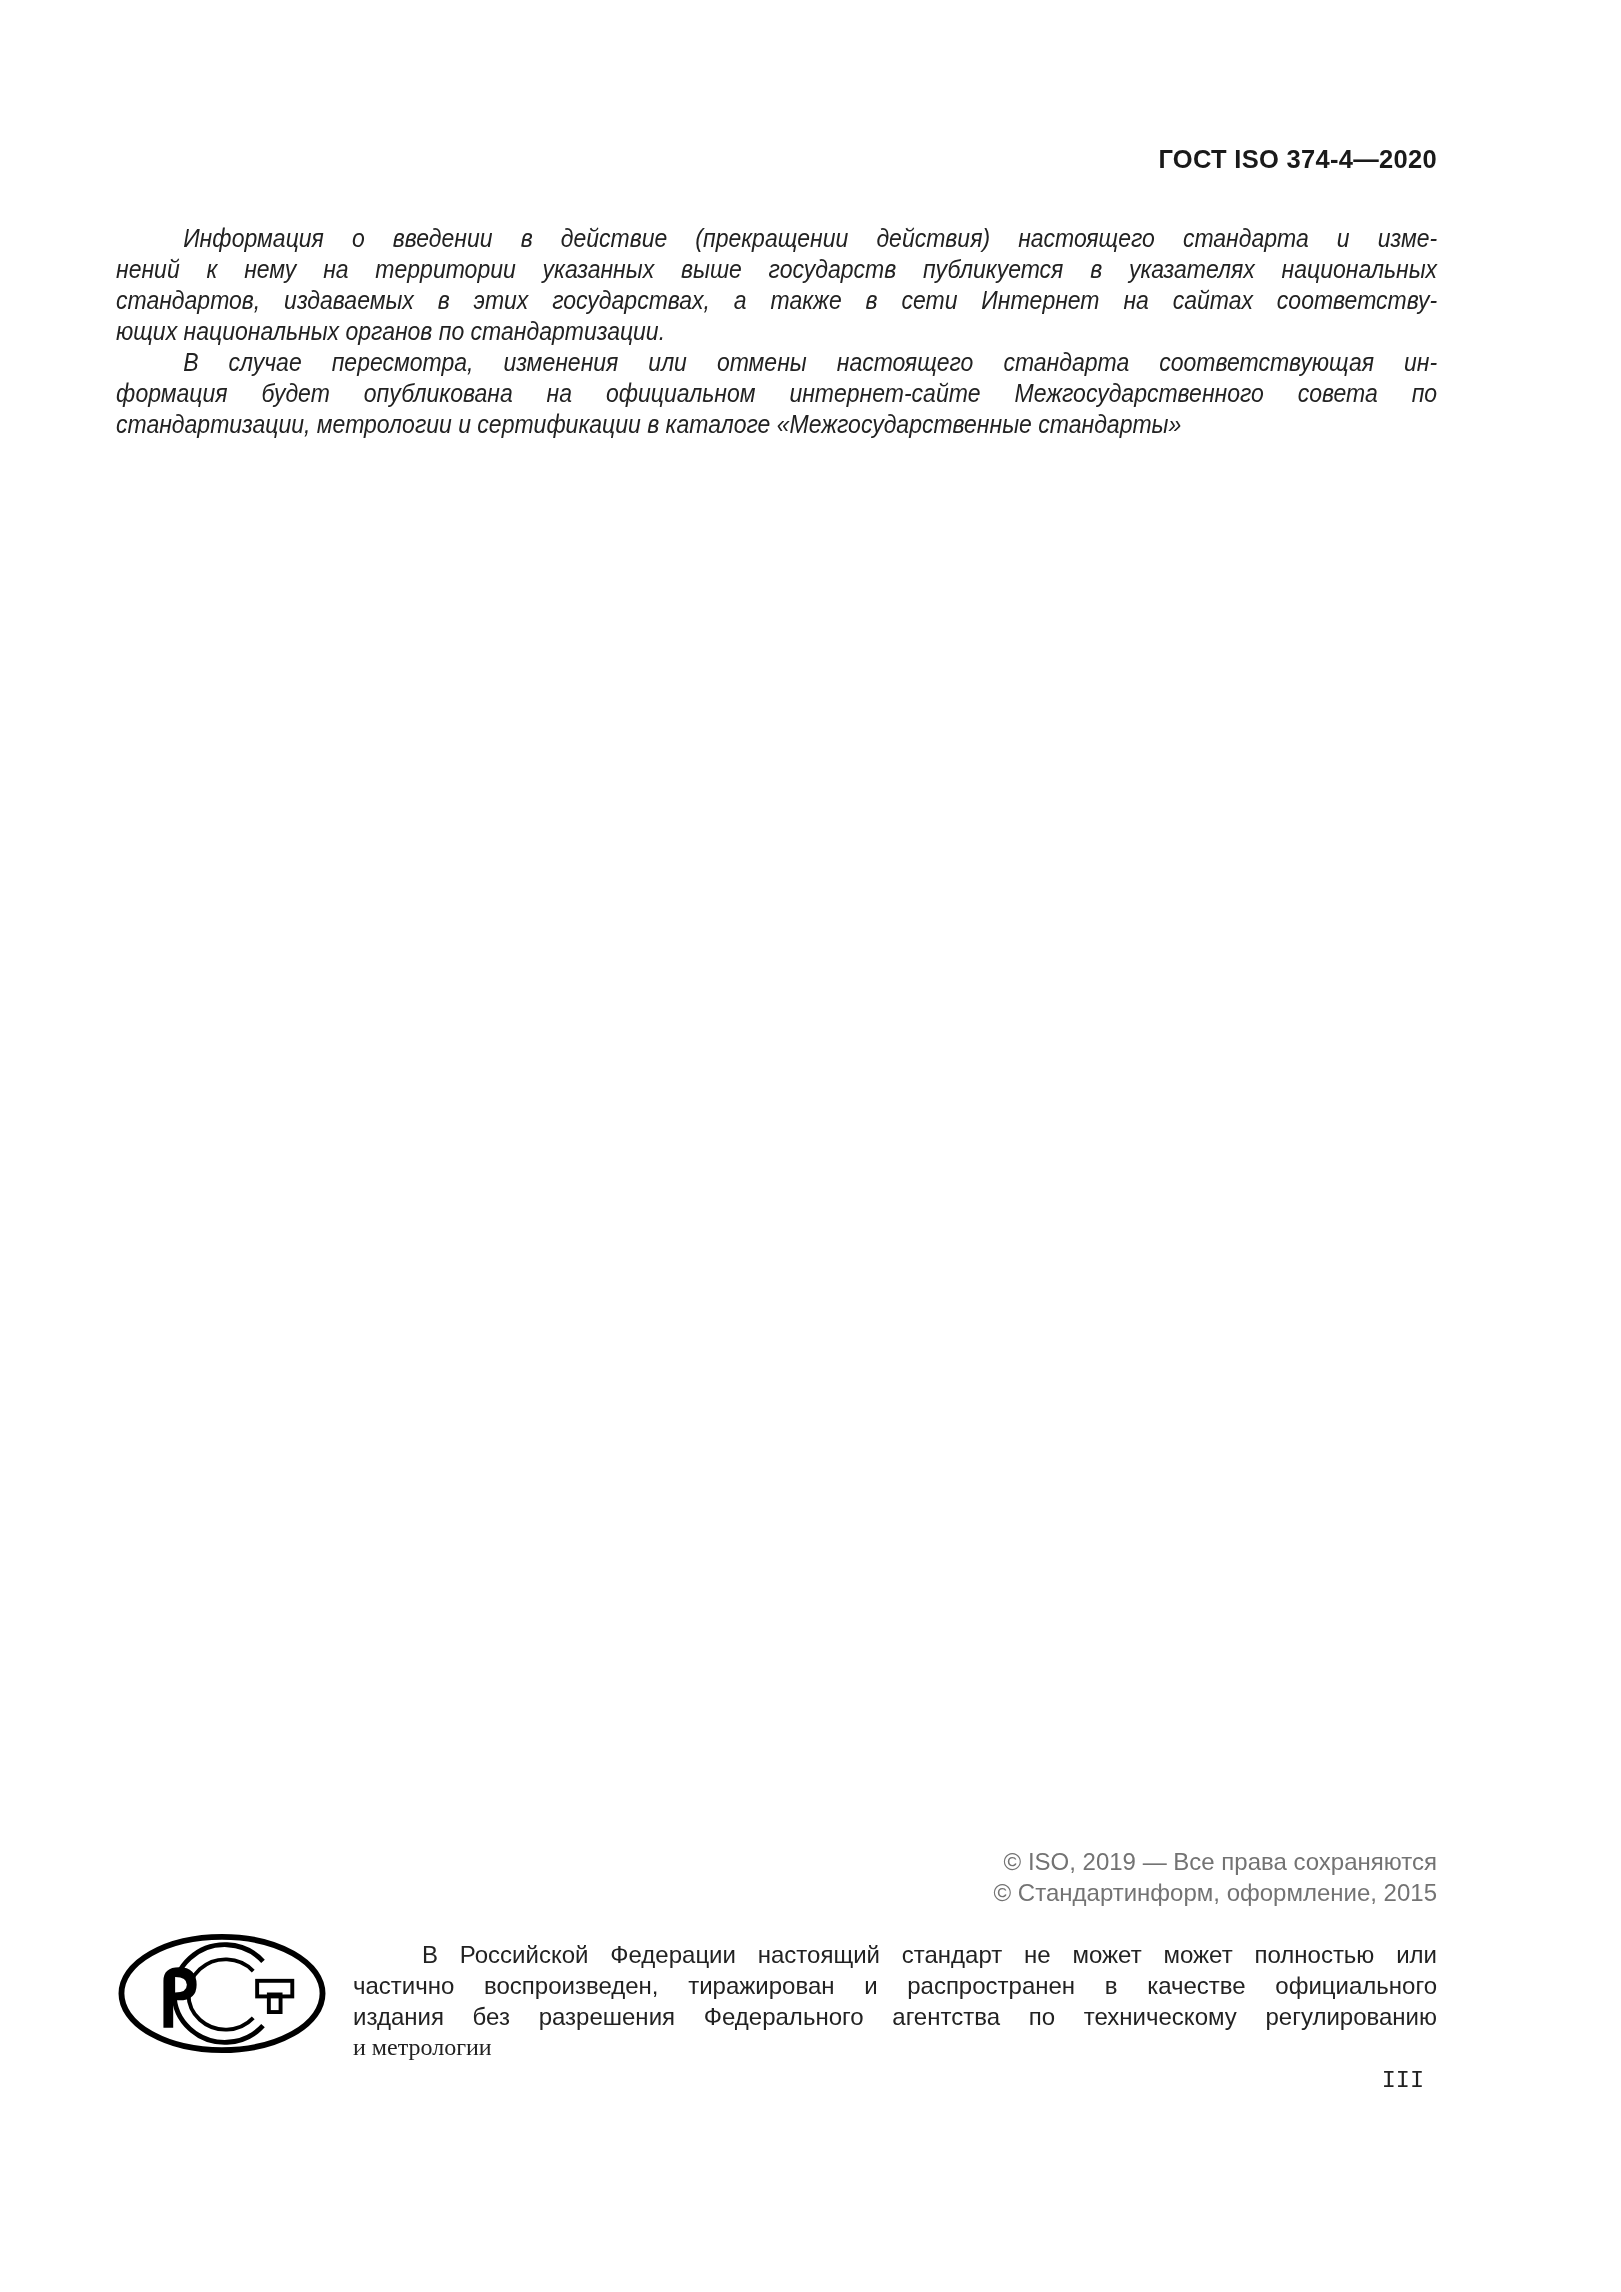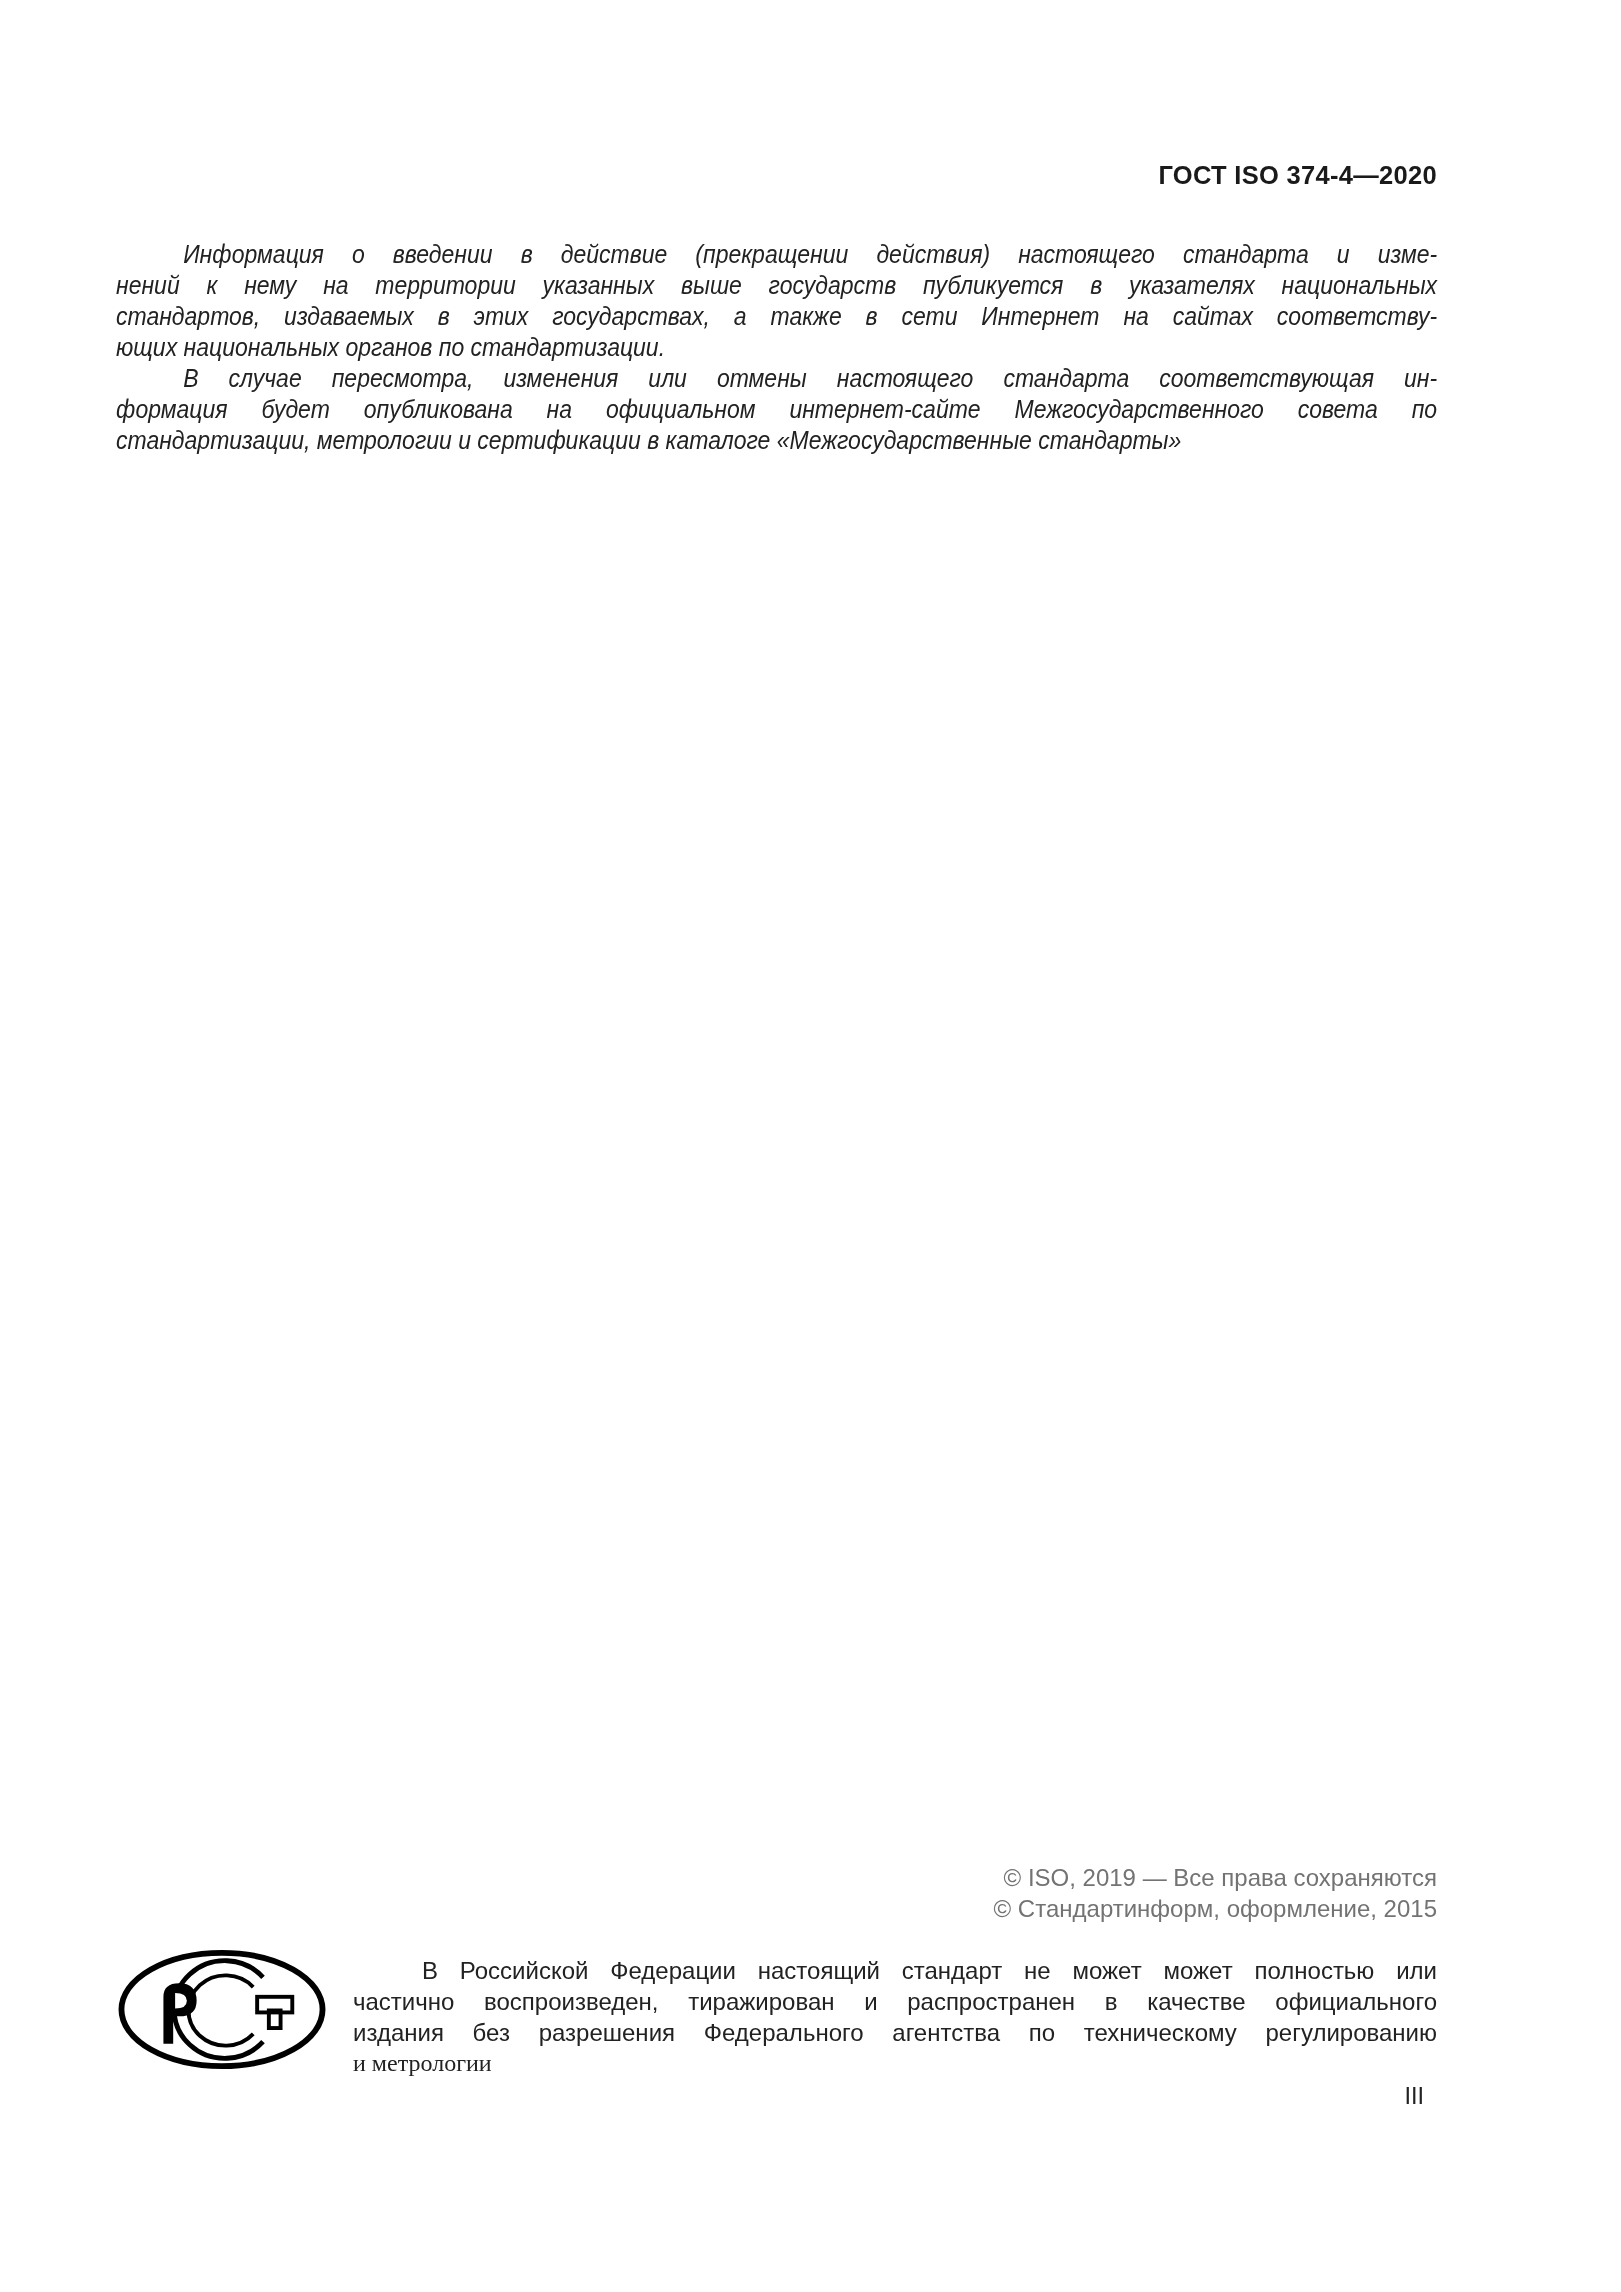--- a/index.html
+++ b/index.html
@@ -10,21 +10,21 @@
     body {
       width: 1621px;
       height: 2293px;
       position: relative;
       overflow: hidden;
       color: #1e1e1e;
       font-family: "Liberation Sans", "DejaVu Sans", sans-serif;
     }
     .page {
       position: absolute;
-      left: 0; top: 16px;
+      left: 0; top: 0;
       width: 1621px;
       height: 1915px;
     }
     .doc-header {
       position: absolute;
       top: 145px;
       right: 184px;
       font-weight: bold;
       font-size: 25.5px;
       letter-spacing: 0.3px;
@@ -93,20 +93,21 @@
     .notice .line.last {
       text-align-last: left;
       font-family: Liberation Serif, serif;
     }
     .page-number {
       position: absolute;
       right: 197px;
       top: 2067px;
       font-size: 23.5px;
       color: #222;
+      font-family: Liberation Mono, monospace;
     }
   </style>
 </head>
 <body>
 
 <div class="page">
 
   <div class="doc-header">ГОСТ ISO 374-4—2020</div>
 
   <div class="info-block">

